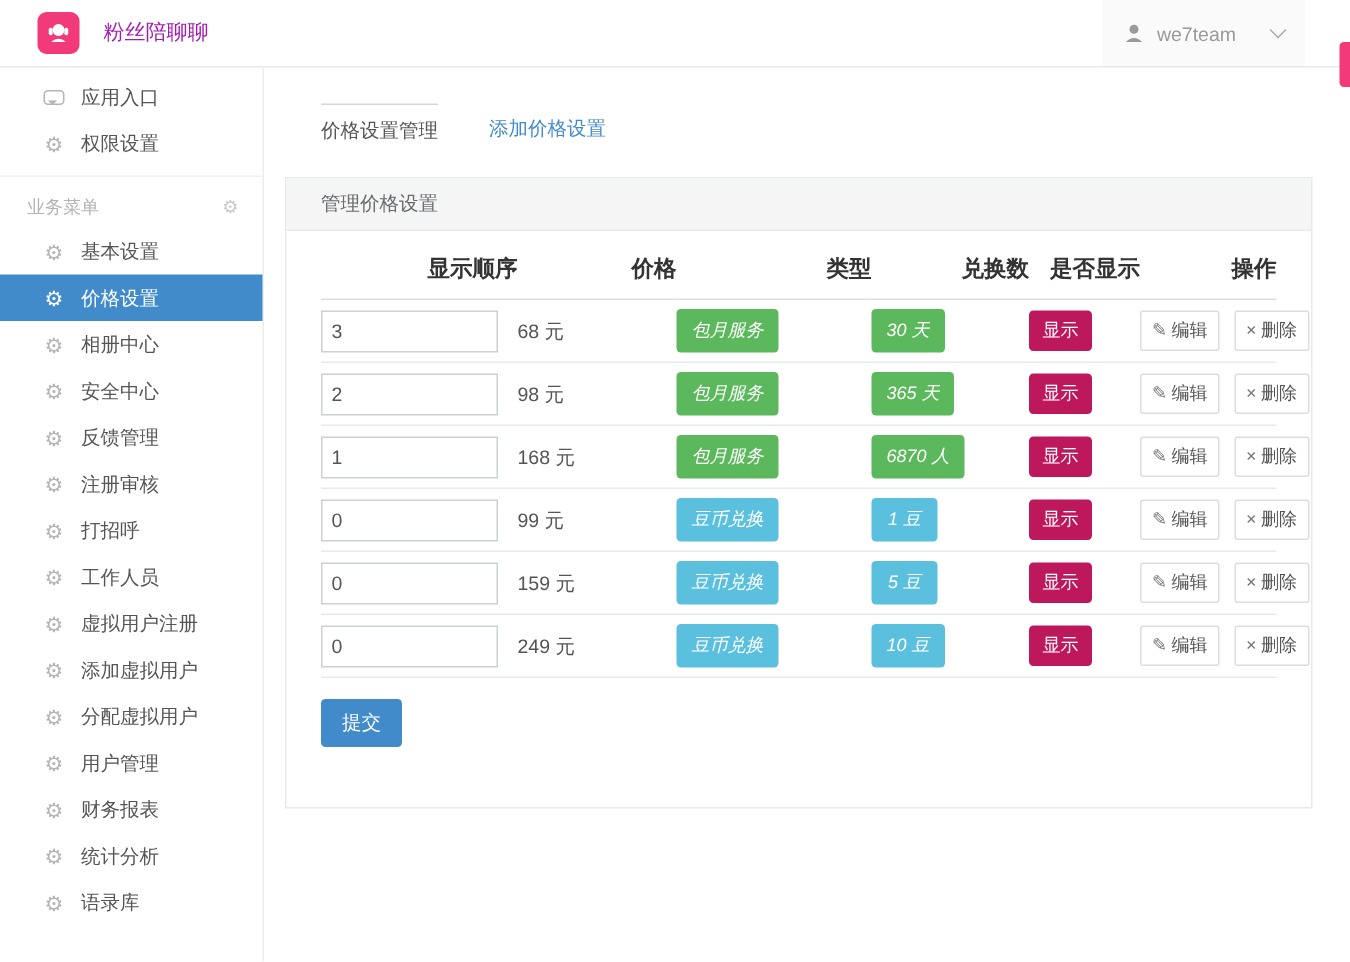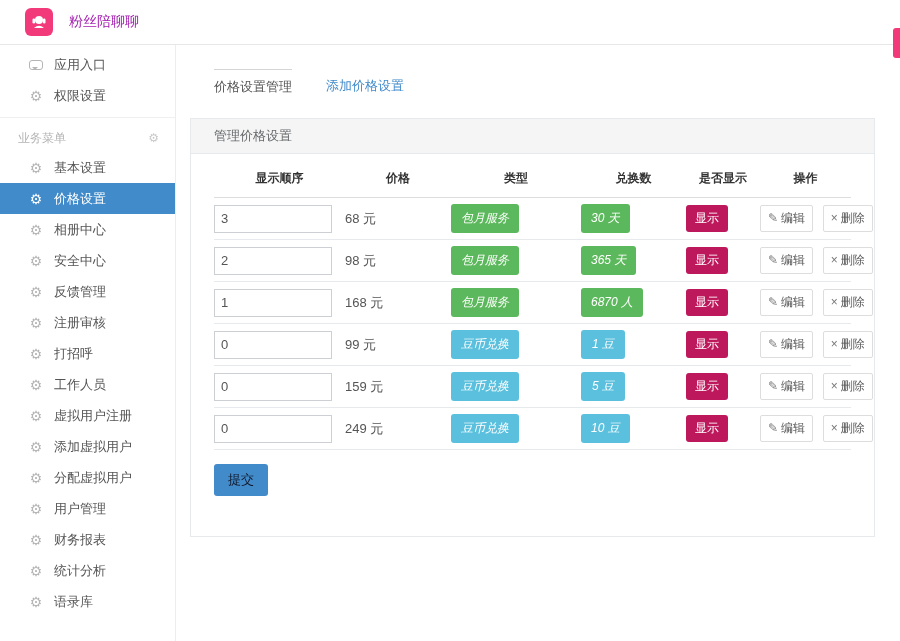--- a/index.html
+++ b/index.html
@@ -38,48 +38,56 @@
   .tab { font-size:13px; padding-top:8px; cursor:pointer; color:#428bca; }
   .tab.active { color:#555; border-top:1px solid #d5d5d5; }
 
   .panel { border:1px solid #e7eaec; }
   .panel-heading { background:#f5f5f5; border-bottom:1px solid #e7eaec; padding:8px 23px; color:#676a6c; font-size:13px; }
   .panel-body { padding:4px 23px 40px; }
 
   table.price-table { width:100%; border-collapse:collapse; table-layout:fixed; }
   .price-table col.c1{width:131px}.price-table col.c2{width:106px}.price-table col.c3{width:130px}
   .price-table col.c4{width:105px}.price-table col.c5{width:74px}.price-table col.c6{width:auto}
-  .price-table th { text-align:center; font-weight:bold; color:#333; font-size:12px; padding:12px 0 10px; border-bottom:1px solid #ddd; }
+  .price-table th { text-align:right; font-weight:bold; color:#333; font-size:15px; padding:12px 0 10px; border-bottom:1px solid #ddd; }
   .price-table td { padding:6px 0; border-bottom:1px solid #e7eaec; vertical-align:middle; height:37px; }
   .order-input { width:118px; height:28px; border:1px solid #ccd0d4; padding:0 6px; font-size:13px; color:#555; outline:none; }
   .price-cell { color:#555; }
   .badge { display:inline-block; color:#fff; font-size:12px; padding:6px 10px; border-radius:3px; min-width:44px; text-align:center;font-style:italic; }
   .badge.green { background:#5cb85c; }
   .badge.blue  { background:#5bc0de; }
   .btn-show { background:#be185d; color:#fff; border:none; font-size:12px; padding:5px 9px; border-radius:3px; cursor:pointer; }
   .actions { white-space:nowrap; }
   .btn-sm { background:#fff; border:1px solid #ddd; color:#555; font-size:12px; padding:4px 7px; border-radius:2px;
             cursor:pointer; margin-right:6px; }
   .btn-sm .i { margin-right:3px; color:#777; }
-  .btn-submit { margin:14px 0 0; background:#428bca; color:#0f172a; border:none; font-size:13px;
+  .btn-submit { margin:14px 0 0; background:#428bca; color:#ffffff; border:none; font-size:13px;
                 padding:7px 14px; border-radius:3px; cursor:pointer; }
 </style>
 </head>
 <body>
 
 <header class="topbar">
   <div class="logo">
     <svg width="18" height="18" viewBox="0 0 18 18">
       <circle cx="9" cy="7" r="4" fill="#fff"></circle>
       <rect x="2.5" y="5.5" width="2.6" height="5" rx="1.2" fill="#fff"></rect>
       <rect x="12.9" y="5.5" width="2.6" height="5" rx="1.2" fill="#fff"></rect>
       <path d="M4 15 Q9 10.5 14 15 Z" fill="#fff"></path>
     </svg>
   </div>
   <div class="app-title">粉丝陪聊聊</div>
+  <div class="user-area">
+    <svg width="14" height="14" viewBox="0 0 14 14">
+      <circle cx="7" cy="4.5" r="3" fill="#9a9a9a"></circle>
+      <path d="M1.5 13 Q7 7.5 12.5 13 Z" fill="#9a9a9a"></path>
+    </svg>
+    <span class="user-name">we7team</span>
+    <span class="chev"></span>
+  </div>
   <div class="pink-sliver"></div>
 </header>
 
 <div class="shell">
   <aside class="sidebar">
     <div class="nav-item">
       <span class="ico"><span class="bubble"></span></span>
       <span>应用入口</span>
     </div>
     <div class="nav-item">

